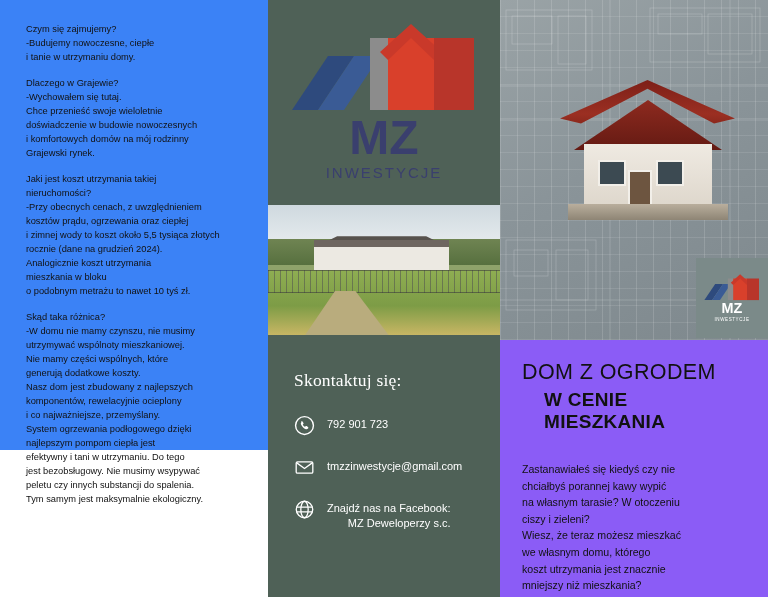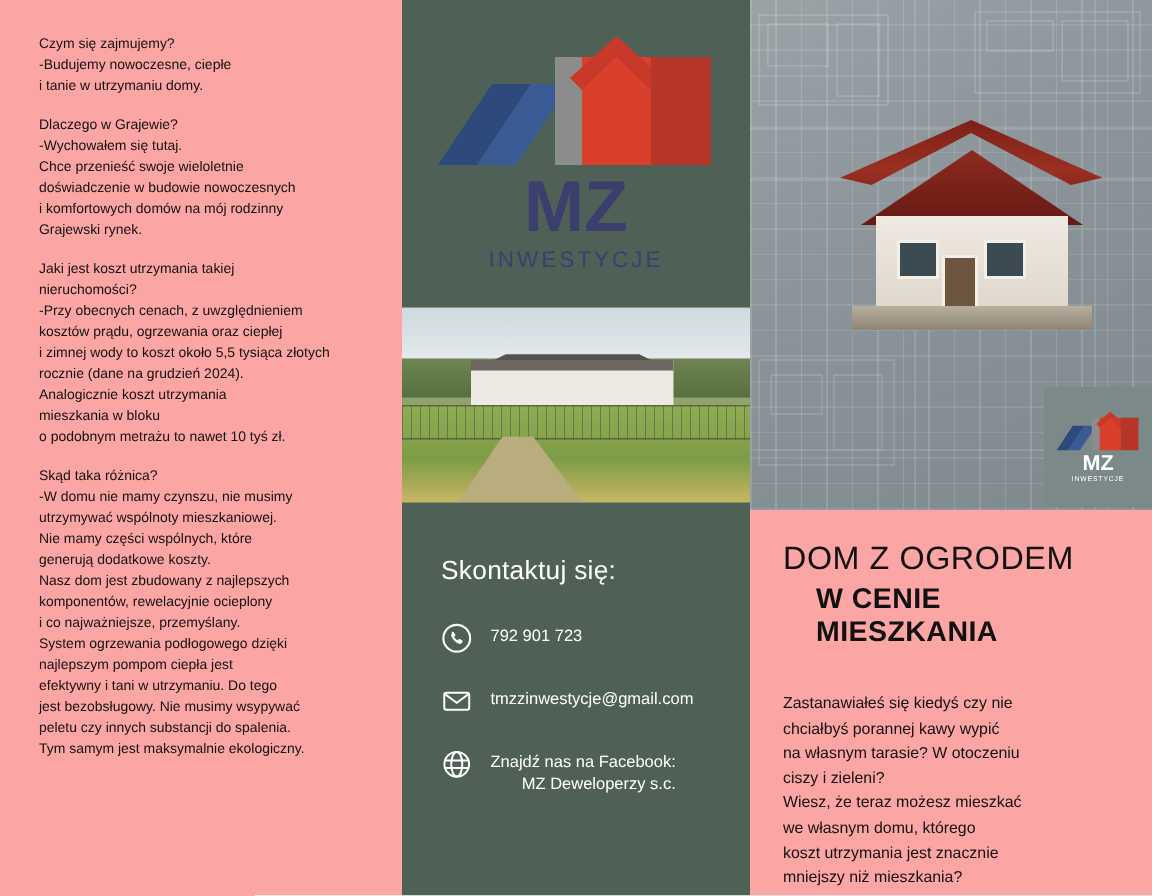--- a/index.html
+++ b/index.html
@@ -17,22 +17,22 @@
     position: relative;
     width: 768px;
     height: 597px;
     display: flex;
     flex-direction: row;
   }
 
   
   .panel-left {
     width: 268px;
-    height: 597px;
-    background: #fca5a5;
+    height: 450px;
+    background: #3b82f6;
     box-sizing: border-box;
     padding: 22px 20px 14px 26px;
     position: relative;
   }
   .txt {
     color: #111111;
     font-size: 9.3px;
     line-height: 14.0px;
     white-space: pre-line;
   }
@@ -106,20 +106,21 @@
     left: 26px;
     top: 370px;
     width: 190px;
     color: #ffffff;
   }
   .contact h2 {
     margin: 0 0 26px 0;
     font-size: 17.5px;
     font-weight: 400;
     letter-spacing: .2px;
+    font-family: Liberation Serif, serif;
   }
   .crow {
     display: flex;
     align-items: flex-start;
     margin-bottom: 23px;
   }
   .crow .ic {
     width: 21px;
     height: 21px;
     flex: 0 0 21px;
@@ -201,21 +202,21 @@
     display: flex;
     align-items: center;
     justify-content: center;
   }
   .right-lower {
     position: absolute;
     left: 0;
     top: 340px;
     width: 268px;
     height: 257px;
-    background: #fca5a5;
+    background: #8b5cf6;
     box-sizing: border-box;
     padding: 20px 20px 0 22px;
   }
   .headline1 {
     font-size: 21.5px;
     letter-spacing: .4px;
     color: #111;
     margin: 0;
     font-weight: 400;
   }

